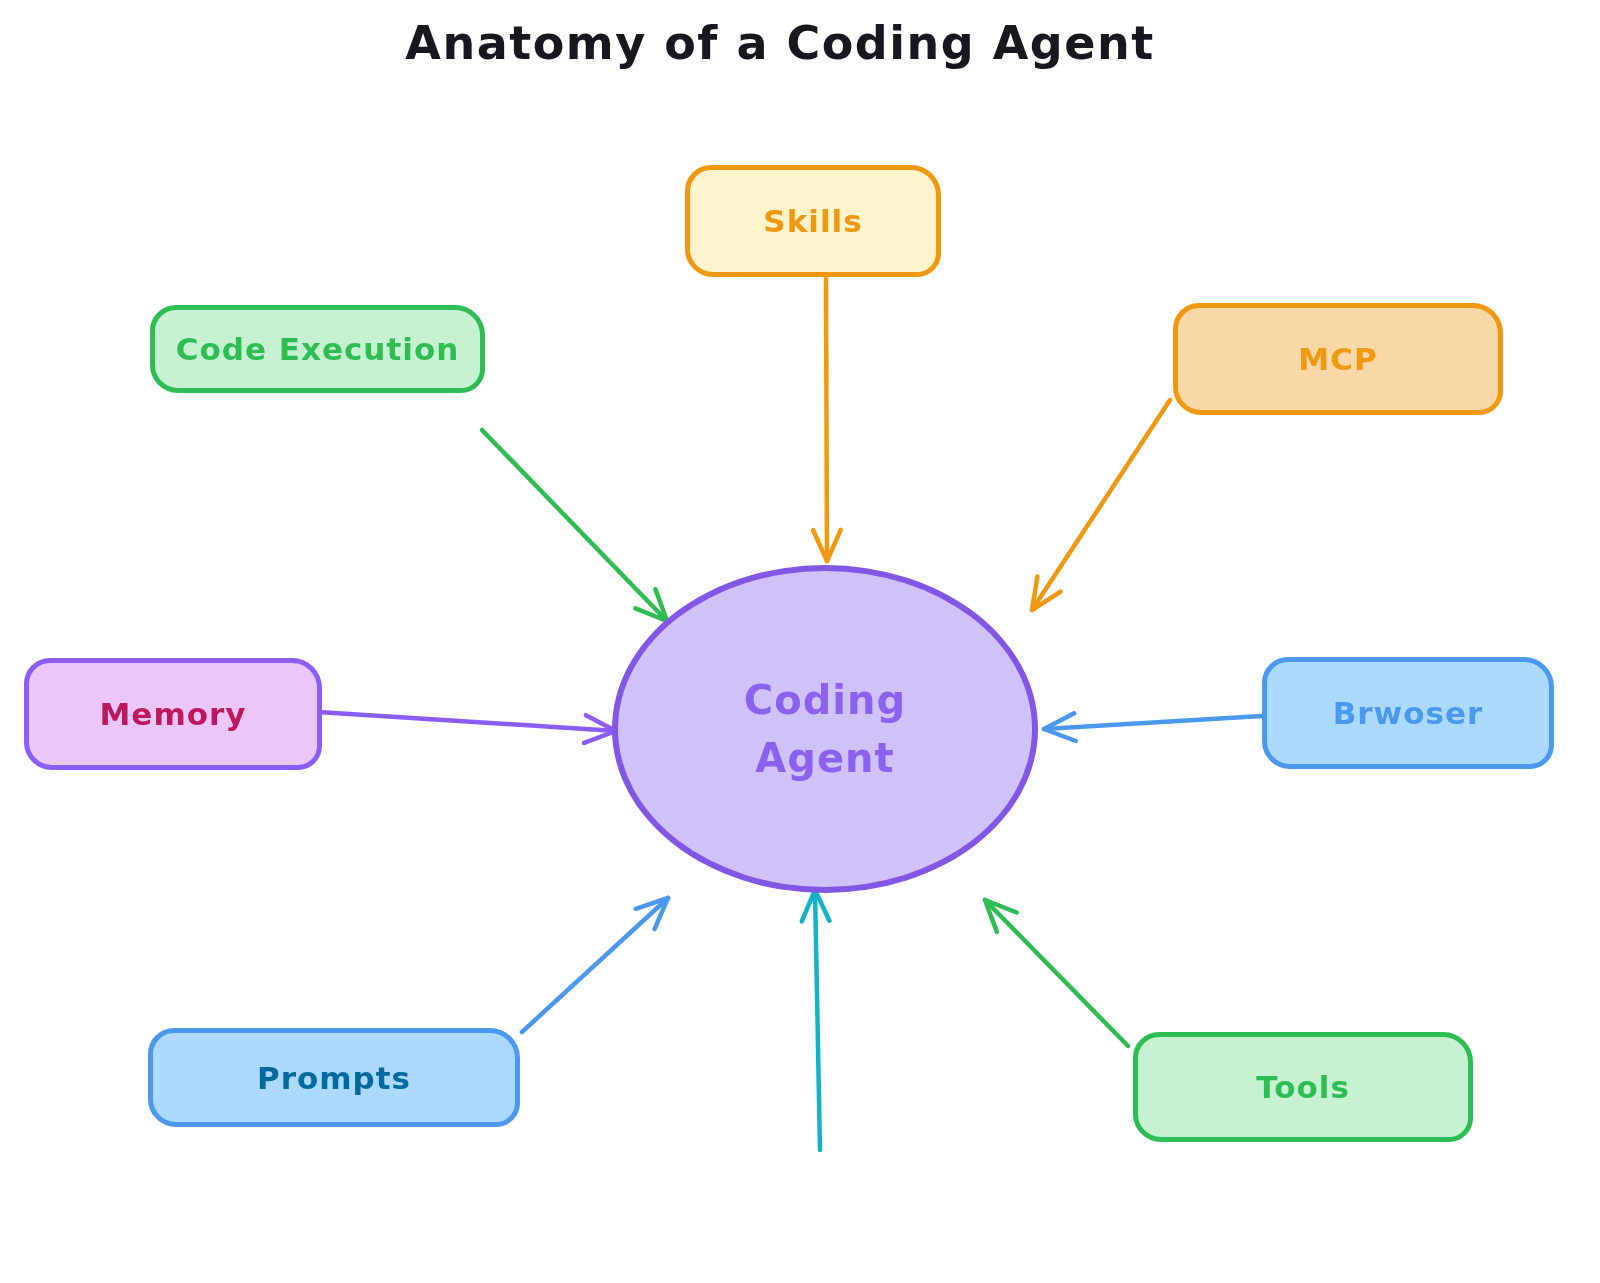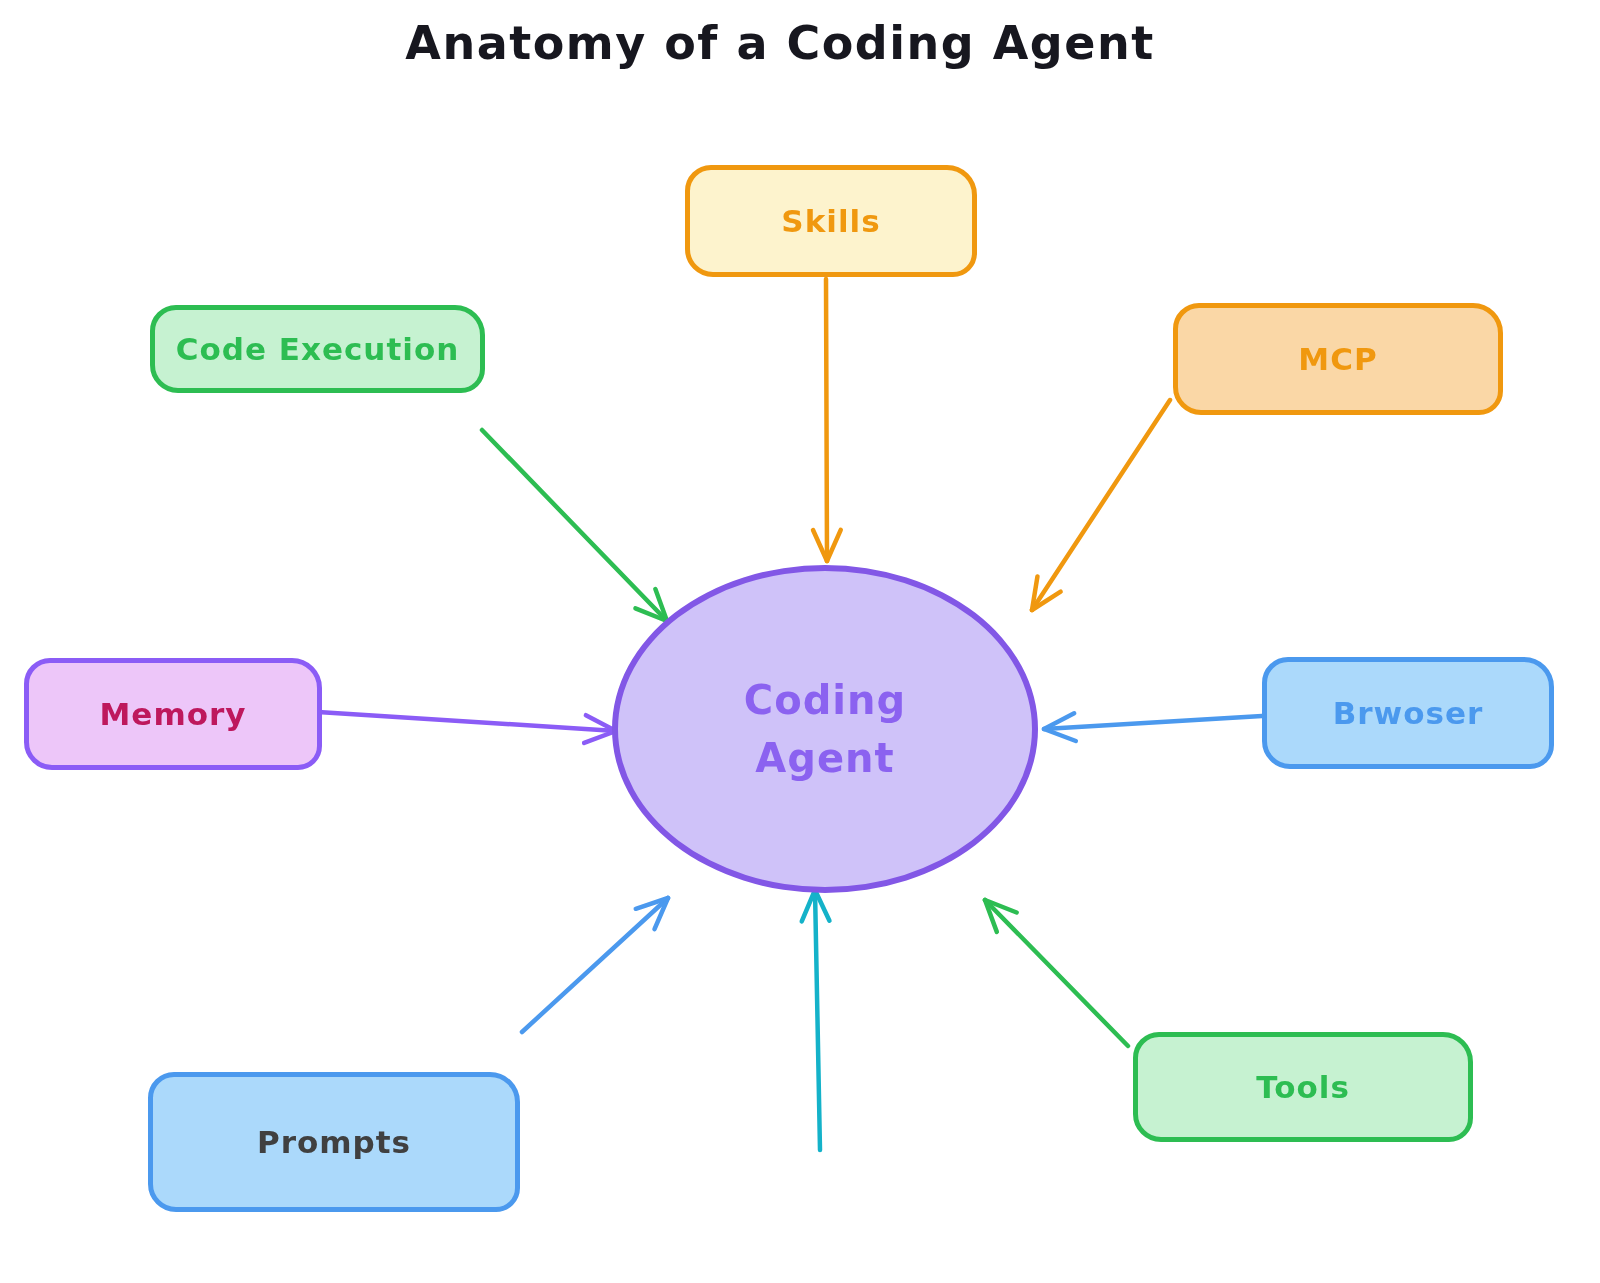--- a/index.html
+++ b/index.html
@@ -57,36 +57,36 @@
         <line x1="815" y1="890" x2="829.4582018588295" y2="920.7727216704883" stroke="#14b2c9" stroke-width="4.5" stroke-linecap="round"></line>
         <line x1="815" y1="890" x2="801.7356167945711" y2="921.3058483063394" stroke="#14b2c9" stroke-width="4.5" stroke-linecap="round"></line>
       </g>
       <g>
         <line x1="1128" y1="1046" x2="985" y2="900" stroke="#2dbd52" stroke-width="4.5" stroke-linecap="round"></line>
         <line x1="985" y1="900" x2="1016.6275557719847" y2="912.4778890798883" stroke="#2dbd52" stroke-width="4.5" stroke-linecap="round"></line>
         <line x1="985" y1="900" x2="996.8186434949241" y2="931.8797689128997" stroke="#2dbd52" stroke-width="4.5" stroke-linecap="round"></line>
       </g>
     </svg>
   <div id="node-layer">
-      <div class="node" style="left: 685px; top: 165px; width: 292px; height: 112px; border-color: rgb(240, 152, 15); background: rgb(253, 243, 205); color: rgb(240, 152, 15);">
+      <div class="node" style="left: 685px; top: 165px; width: 256px; height: 112px; border-color: rgb(240, 152, 15); background: rgb(253, 243, 205); color: rgb(240, 152, 15);">
         <span class="node-label">Skills</span>
       </div>
       <div class="node" style="left: 1173px; top: 303px; width: 330px; height: 112px; border-color: rgb(240, 152, 15); background: rgb(250, 215, 166); color: rgb(240, 152, 15);">
         <span class="node-label">MCP</span>
       </div>
       <div class="node" style="left: 150px; top: 305px; width: 335px; height: 88px; border-color: rgb(45, 189, 82); background: rgb(198, 242, 209); color: rgb(45, 189, 82);">
         <span class="node-label">Code Execution</span>
       </div>
       <div class="node" style="left: 24px; top: 658px; width: 298px; height: 112px; border-color: rgb(139, 92, 246); background: rgb(237, 198, 249); color: #be185d;">
         <span class="node-label">Memory</span>
       </div>
       <div class="node" style="left: 1262px; top: 657px; width: 292px; height: 112px; border-color: rgb(75, 153, 238); background: rgb(171, 217, 251); color: rgb(75, 153, 238);">
         <span class="node-label">Brwoser</span>
       </div>
-      <div class="node" style="left: 148px; top: 1028px; width: 372px; height: 140px; border-color: rgb(75, 153, 238); background: rgb(171, 217, 251); color: #404040; margin-top: 44px;">
+      <div class="node" style="left: 148px; top: 1028px; width: 372px; height: 99px; border-color: rgb(75, 153, 238); background: rgb(171, 217, 251); color: #0369a1;">
         <span class="node-label">Prompts</span>
       </div>
       <div class="node" style="left: 1133px; top: 1032px; width: 340px; height: 110px; border-color: rgb(45, 189, 82); background: rgb(198, 242, 209); color: rgb(45, 189, 82);">
         <span class="node-label">Tools</span>
       </div>
       <div class="ellipse" style="left: 612px; top: 565px; width: 426px; height: 328px; border-color: rgb(130, 87, 230); background: rgb(207, 194, 249); color: rgb(139, 98, 240);">
         <span class="ellipse-label">Coding
 Agent</span>
       </div>
     </div>

